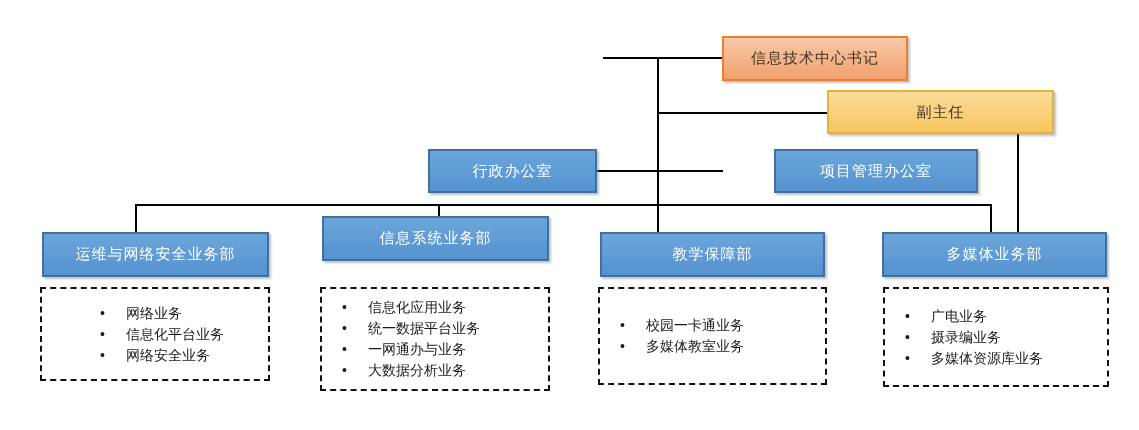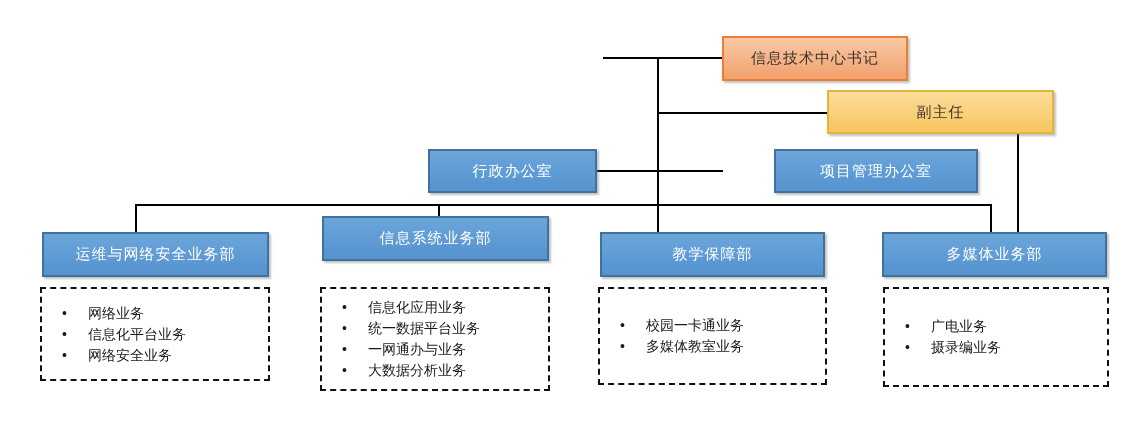--- a/index.html
+++ b/index.html
@@ -61,21 +61,21 @@
 
   .duty-box {
     position: absolute;
     z-index: 1;
     box-sizing: border-box;
     border: 2px dashed #111111;
     background: #ffffff;
     display: flex;
     align-items: center;
   }
-  .duty-box-1 { left: 40px;  top: 287px; width: 230px; height: 94px;  }
+  .duty-box-1 { left: 40px;  top: 287px; width: 230px; height: 94px; justify-content: center;  }
   .duty-box-2 { left: 320px; top: 287px; width: 230px; height: 104px; }
   .duty-box-3 { left: 598px; top: 287px; width: 229px; height: 98px;  }
   .duty-box-4 { left: 883px; top: 287px; width: 226px; height: 100px; }
 
   .duties {
     list-style: none;
     margin: 0;
     padding: 0 6px 0 10px;
     font-size: 14px;
     color: #1a1a1a;
@@ -152,16 +152,17 @@
     <ul class="duties">
       <li>校园一卡通业务</li>
       <li>多媒体教室业务</li>
     </ul>
   </div>
 
   <div class="duty-box duty-box-4">
     <ul class="duties">
       <li>广电业务</li>
       <li>摄录编业务</li>
+      <li>多媒体资源库业务</li>
     </ul>
   </div>
 
 </div>
 
 </body></html>

